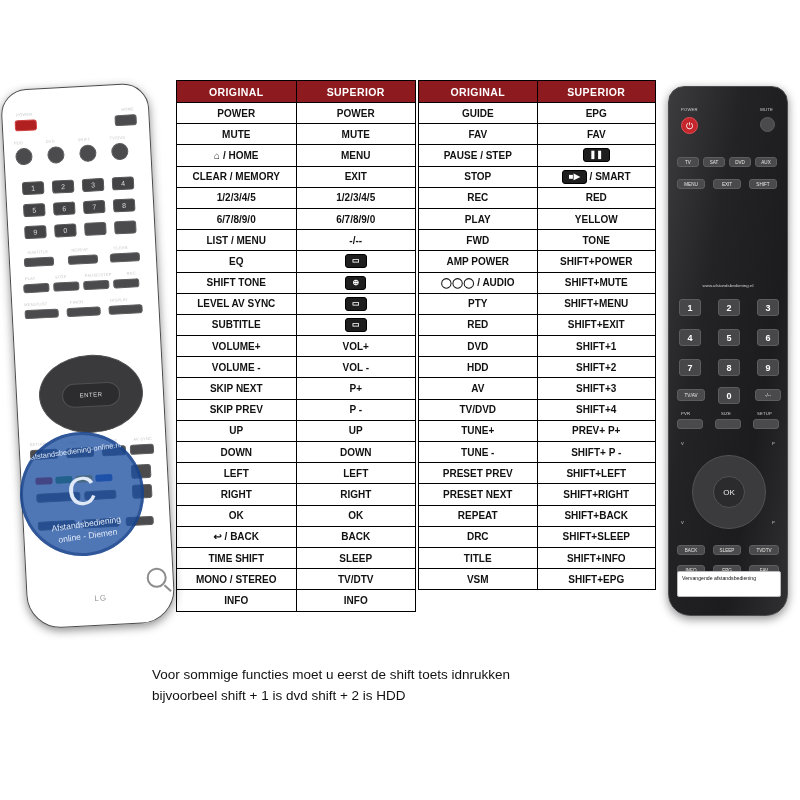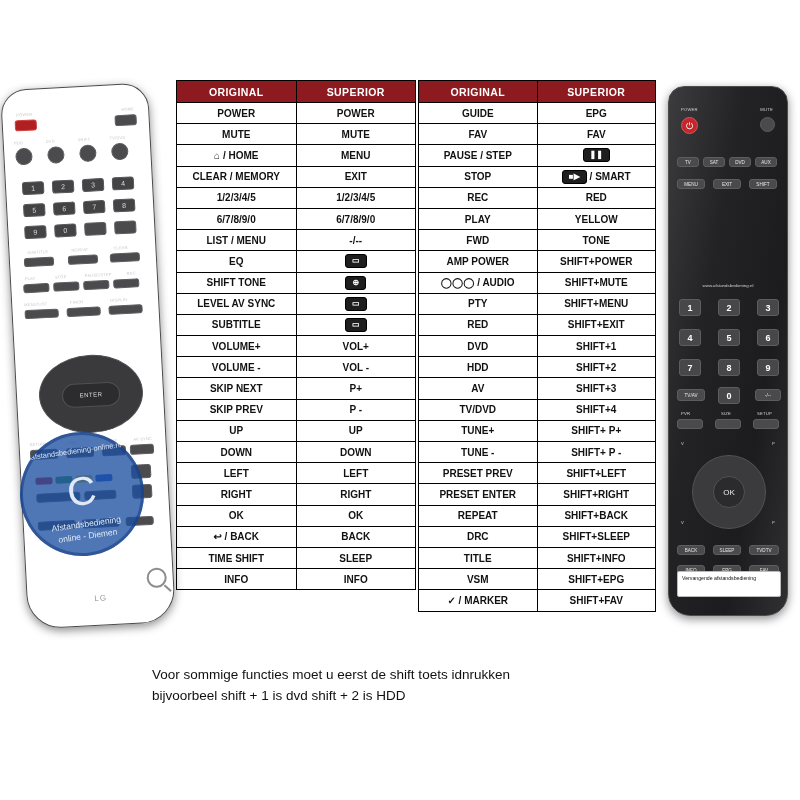--- a/index.html
+++ b/index.html
@@ -429,20 +429,24 @@
         </tr>
         <tr>
           <td class="c1">↩ / BACK</td>
           <td class="c2">BACK</td>
         </tr>
         <tr>
           <td class="c1">TIME SHIFT</td>
           <td class="c2">SLEEP</td>
         </tr>
         <tr>
+          <td class="c1">MONO / STEREO</td>
+          <td class="c2">TV/DTV</td>
+        </tr>
+        <tr>
           <td class="c1">INFO</td>
           <td class="c2">INFO</td>
         </tr>
       </tbody>
   </table>
 
   <table class="tbl right">
     <thead>
       <tr>
         <th>ORIGINAL</th>
@@ -505,53 +509,49 @@
         <tr>
           <td class="c1">AV</td>
           <td class="c2">SHIFT+3</td>
         </tr>
         <tr>
           <td class="c1">TV/DVD</td>
           <td class="c2">SHIFT+4</td>
         </tr>
         <tr>
           <td class="c1">TUNE+</td>
-          <td class="c2">SHIFT+ P+</td>
+          <td class="c2">PREV+ P+</td>
         </tr>
         <tr>
           <td class="c1">TUNE -</td>
           <td class="c2">SHIFT+ P -</td>
         </tr>
         <tr>
           <td class="c1">PRESET PREV</td>
           <td class="c2">SHIFT+LEFT</td>
         </tr>
         <tr>
-          <td class="c1">PRESET ENTER</td>
+          <td class="c1">PRESET NEXT</td>
           <td class="c2">SHIFT+RIGHT</td>
         </tr>
         <tr>
           <td class="c1">REPEAT</td>
           <td class="c2">SHIFT+BACK</td>
         </tr>
         <tr>
           <td class="c1">DRC</td>
           <td class="c2">SHIFT+SLEEP</td>
         </tr>
         <tr>
           <td class="c1">TITLE</td>
           <td class="c2">SHIFT+INFO</td>
         </tr>
         <tr>
           <td class="c1">VSM</td>
           <td class="c2">SHIFT+EPG</td>
-        </tr>
-        <tr>
-          <td class="c1">✓ / MARKER</td>
-          <td class="c2">SHIFT+FAV</td>
         </tr>
       </tbody>
   </table>
 
   <div class="note">
     <div>Voor sommige functies moet u eerst de shift toets idnrukken</div>
     <div>bijvoorbeel shift + 1 is dvd shift + 2 is HDD</div>
   </div>
 
   <div class="stamp">

